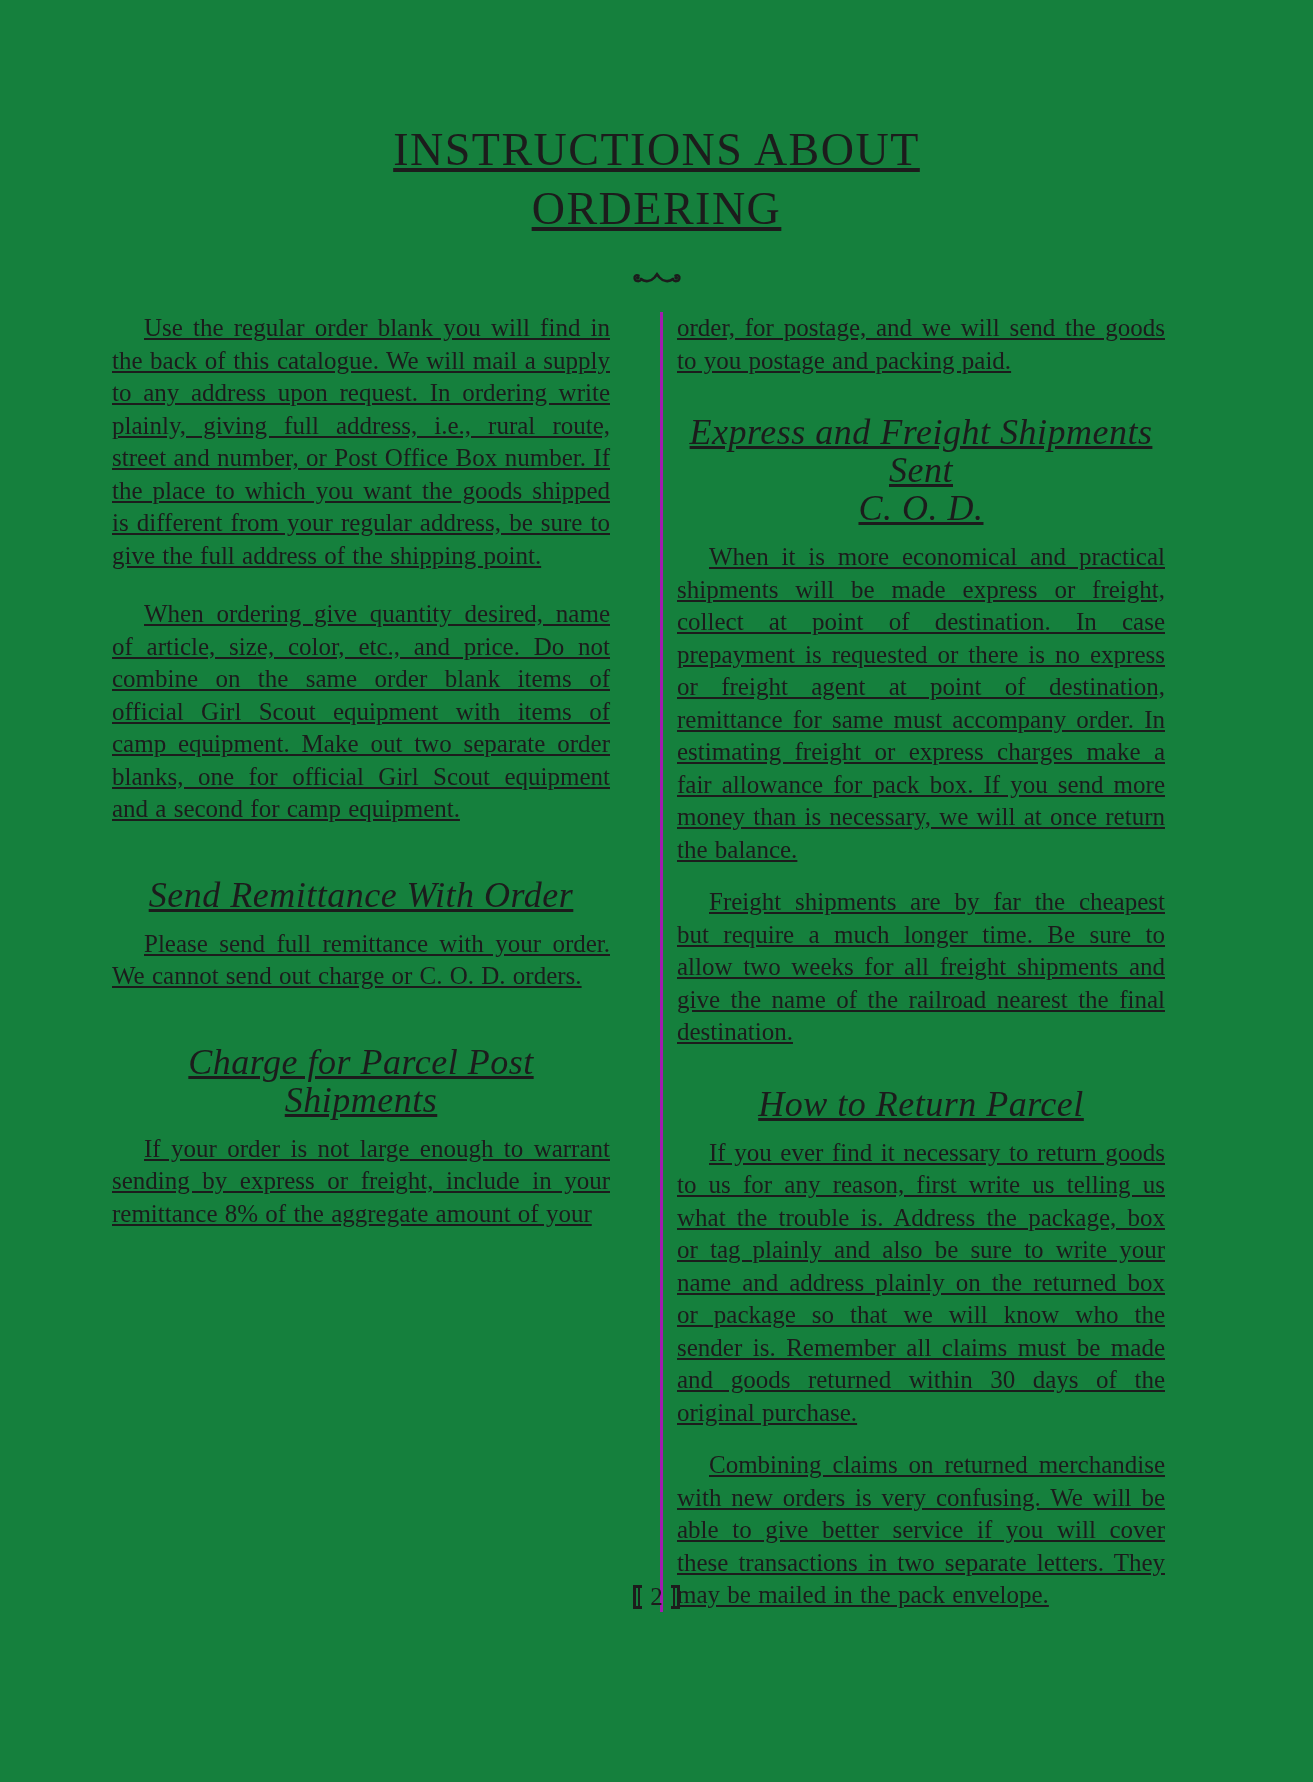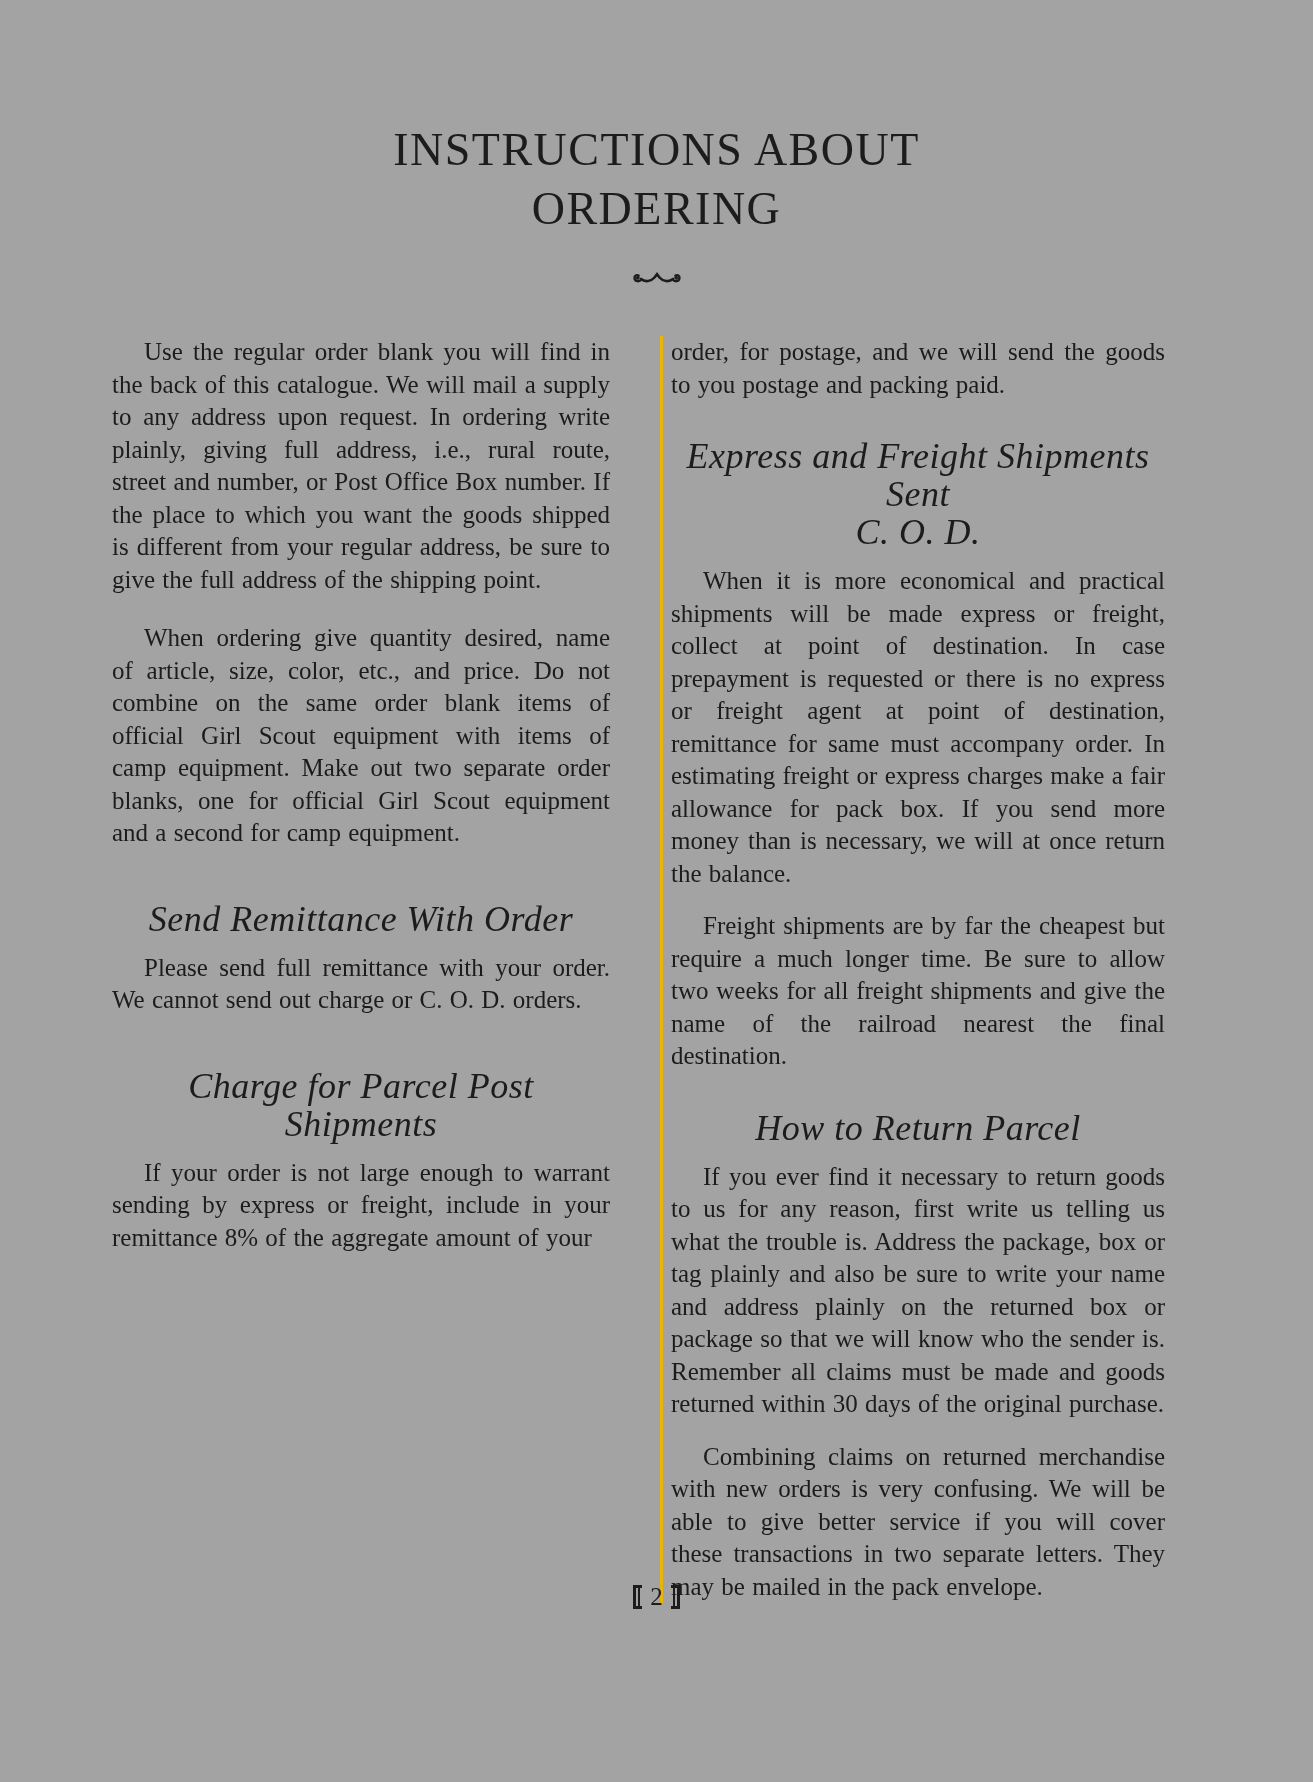--- a/index.html
+++ b/index.html
@@ -1,55 +1,56 @@
 <!DOCTYPE html>
 <html><head>
 <meta charset="utf-8">
 <style>
   html, body { margin: 0; padding: 0; background: #e9e7e2; }
   .sheet {
     position: relative;
     width: 1313px;
     height: 1782px;
     margin: 0 auto;
-    background: #a3a3a3;
+    background: #15803d;
     color: #1c1c1c;
     font-family: "Liberation Serif", serif;
     overflow: hidden;
+    text-decoration: underline;
   }
   .title-block {
     padding-top: 120px;
     text-align: center;
     font-size: 46px;
     line-height: 59px;
     letter-spacing: 1.5px;
   }
   .ornament {
     margin-top: 30px;
     text-align: center;
     height: 20px;
   }
   .columns {
     display: flex;
     align-items: stretch;
-    margin-top: 48px;
+    margin-top: 24px;
     padding: 0 148px 0 112px;
     font-size: 25px;
     line-height: 32.5px;
     justify-content: flex-end;
   }
   .col-left {
     width: 498px;
     flex: 0 0 498px;
     margin-right: 50px;
   }
   .col-right {
     flex: 1;
-    border-left: 3px solid #eab308;
-    padding-left: 8px;
+    border-left: 3px solid #a21caf;
+    padding-left: 14px;
   }
   .col p {
     margin: 0 0 20px 0;
     text-align: justify;
     word-spacing: 1px;
   }
   .col-left p { margin-bottom: 26px; }
   .col p.indent { text-indent: 32px; }
   .col p:last-child { margin-bottom: 0; }
   .heading {

